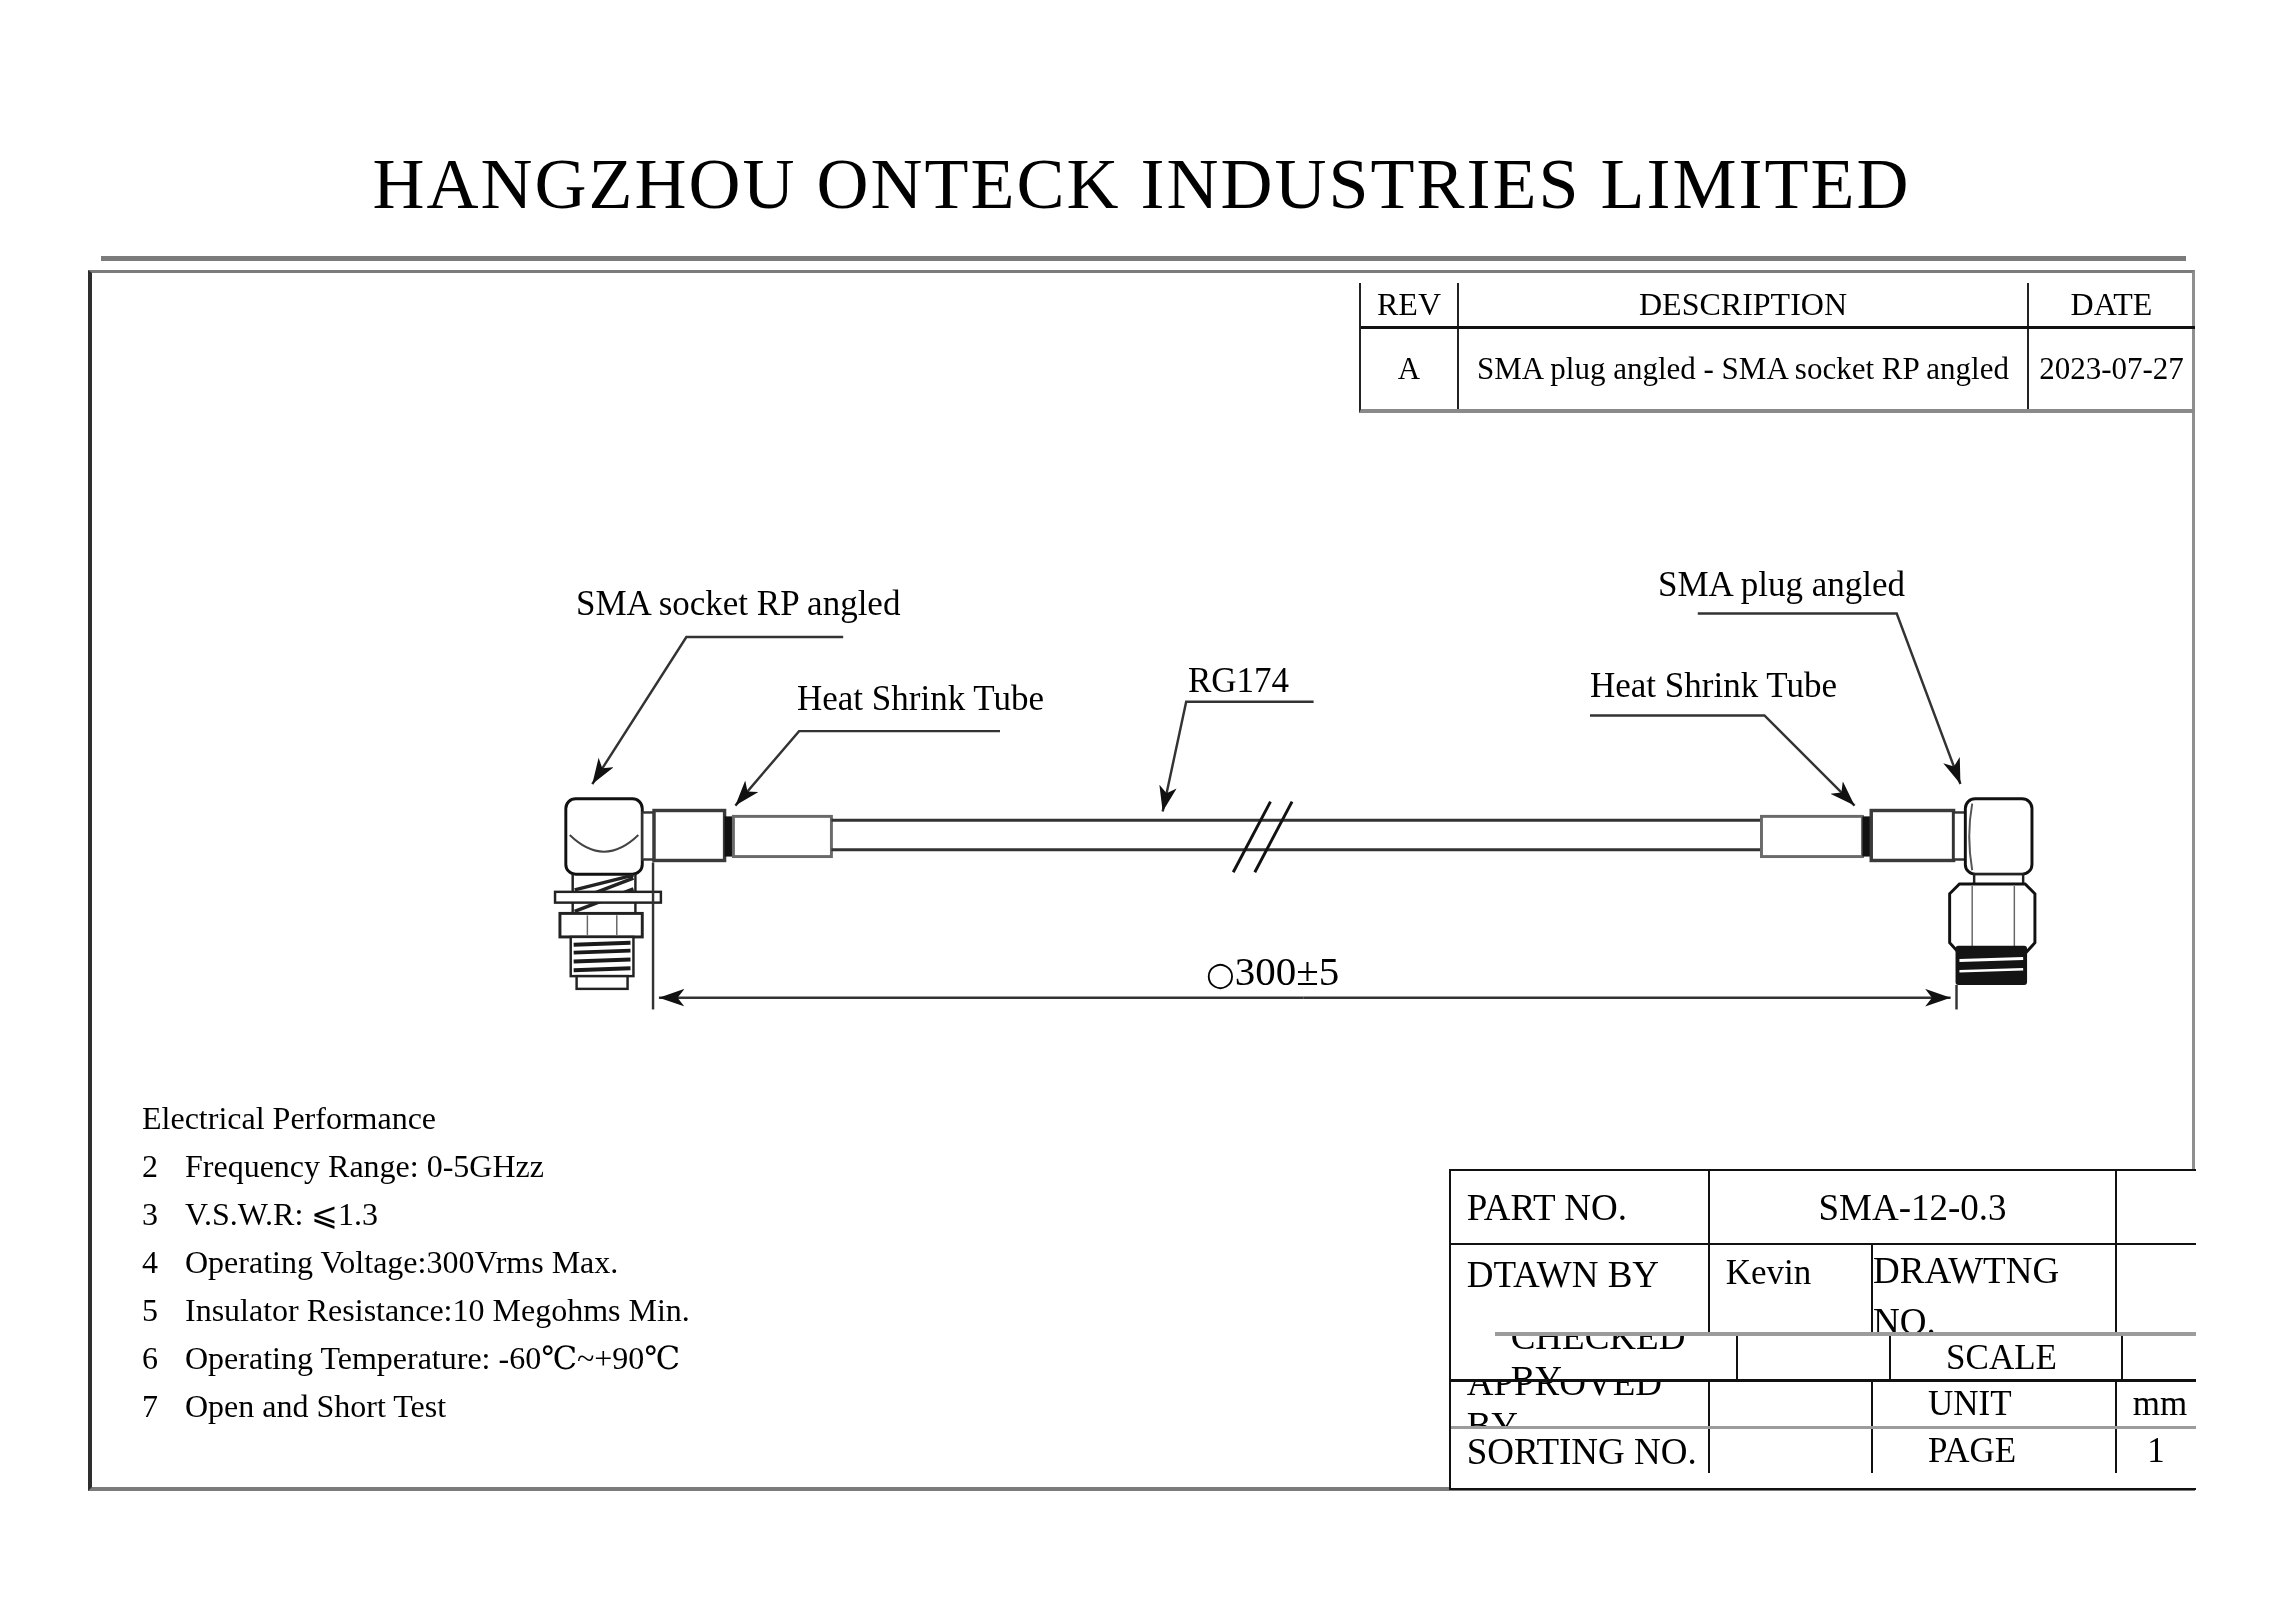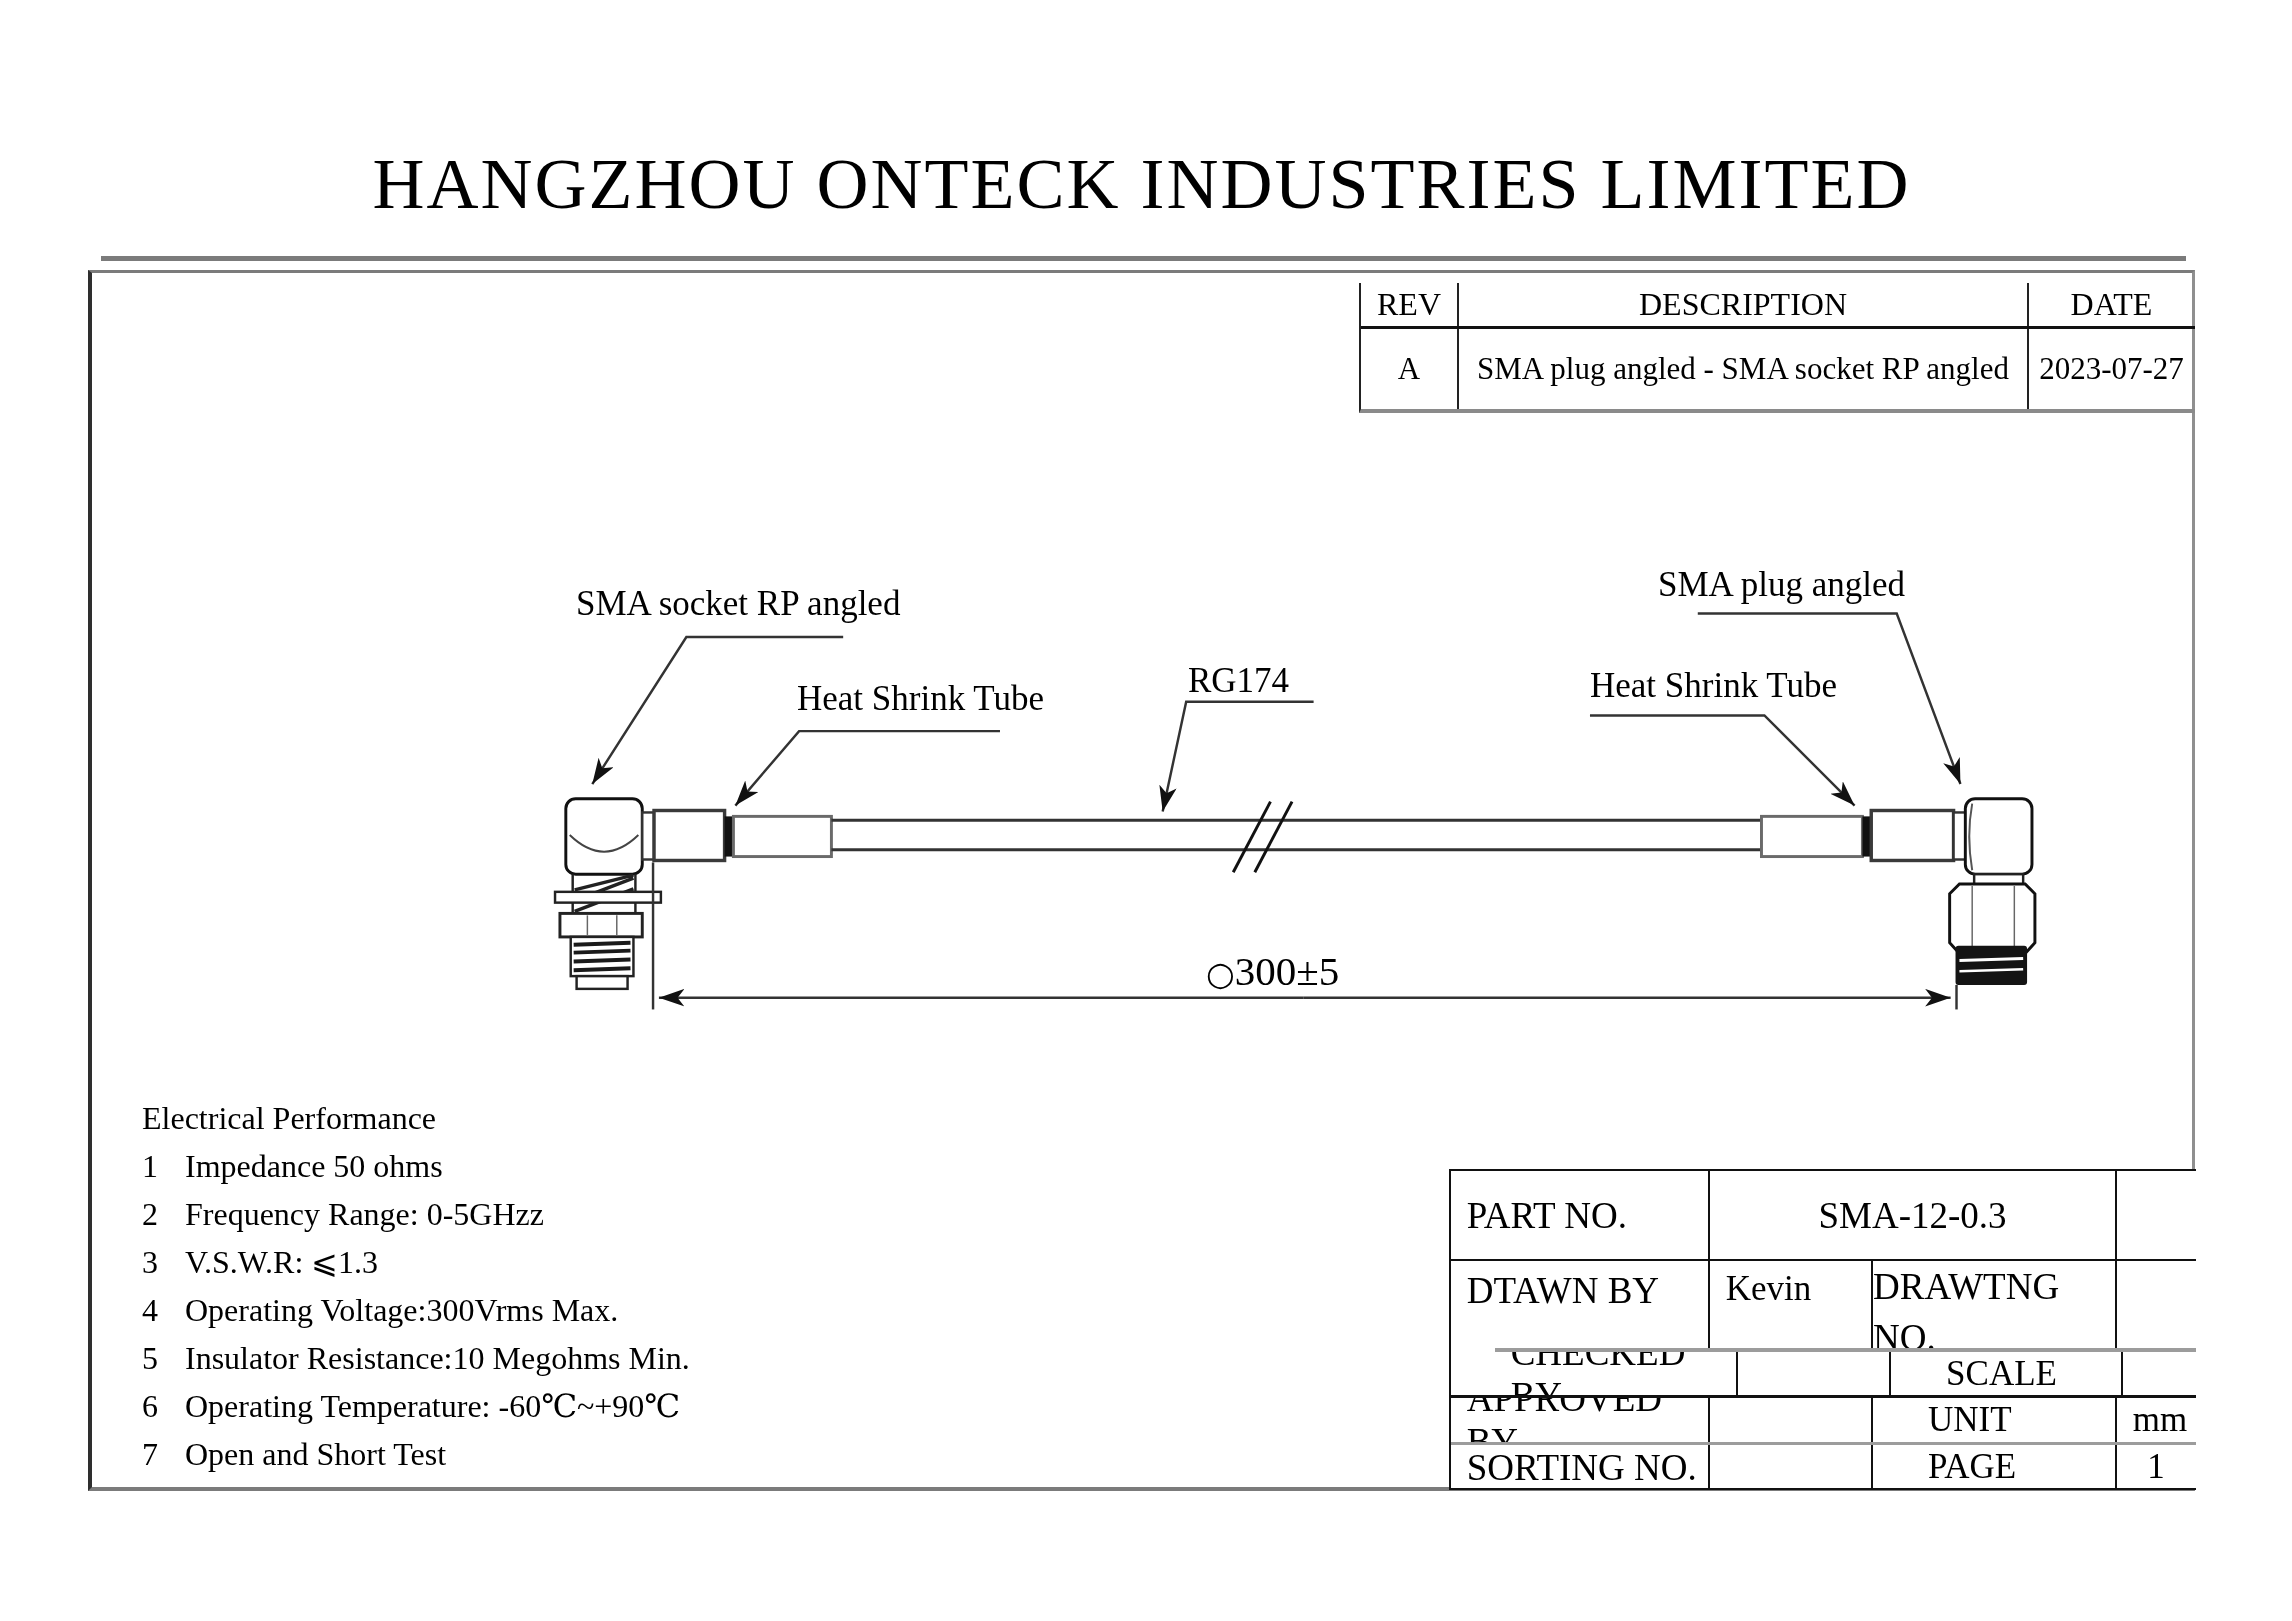--- a/index.html
+++ b/index.html
@@ -32,21 +32,21 @@
   .elec .num{display:inline-block;width:43px;}
   
   .tblock{position:absolute;left:1449px;top:1169px;width:747px;height:321px;box-sizing:border-box;
         border-left:2.9px solid #111;border-top:2.9px solid #111;border-bottom:2.9px solid #111;background:#fff;}
   .tb-row{display:flex;box-sizing:border-box;}
   .tb-cell{box-sizing:border-box;border-right:2.9px solid #111;display:flex;align-items:center;
         font-size:35px;overflow:hidden;}
   .tb-cell.last{border-right:none;}
   .tb-w1{width:259px;} .tb-w2{width:163px;} .tb-w3{width:244px;} .tb-w4{width:78px;}
   .tb-w23{width:407px;}
-  .tb-r1{height:88px;} .tb-r2{height:89px;border-top:0;} 
+  .tb-r1{height:72px;} .tb-r2{height:89px;border-top:0;} 
   .tb-r3{height:47px;border-top:4.9px solid #9c9c9c;margin-left:44px;}
   .tb-r4{height:47px;border-top:3.9px solid #111;}
   .tb-r5{height:47px;border-top:3.9px solid #9c9c9c;}
   .tb-r2b{border-top:2.9px solid #111;}
   .pad{padding-left:15.7px;}
   .pad-mid{padding-left:55px;}
   .ctr{justify-content:center;}
   .top-al{align-items:flex-start;padding-top:7.8px;}
   .two-line{flex-direction:column;justify-content:flex-start;align-items:flex-start;line-height:51px;}
   .fs38{font-size:37px;}
@@ -144,21 +144,20 @@
   <div class="lbl" style="left:1188px;top:661px;">RG174</div>
   <div class="lbl" style="left:1590px;top:666px;">Heat Shrink Tube</div>
   <div class="lbl" style="left:1658px;top:565px;">SMA plug angled</div>
 
   <div class="dim-text">
     <span class="dim-sym">○</span><span>300±5</span>
   </div>
 
   <div class="elec">
     <div class="row">Electrical Performance</div>
-    <div class="row"><span class="num">1</span><span>Impedance 50 ohms</span></div>
     <div class="row"><span class="num">2</span><span>Frequency Range: 0-5GHzz</span></div>
     <div class="row"><span class="num">3</span><span>V.S.W.R: ⩽1.3</span></div>
     <div class="row"><span class="num">4</span><span>Operating Voltage:300Vrms Max.</span></div>
     <div class="row"><span class="num">5</span><span>Insulator Resistance:10 Megohms Min.</span></div>
     <div class="row"><span class="num">6</span><span>Operating Temperature: -60℃~+90℃</span></div>
     <div class="row"><span class="num">7</span><span>Open and Short Test</span></div>
   </div>
 
   <div class="tblock">
     <div class="tb-row tb-r1">

